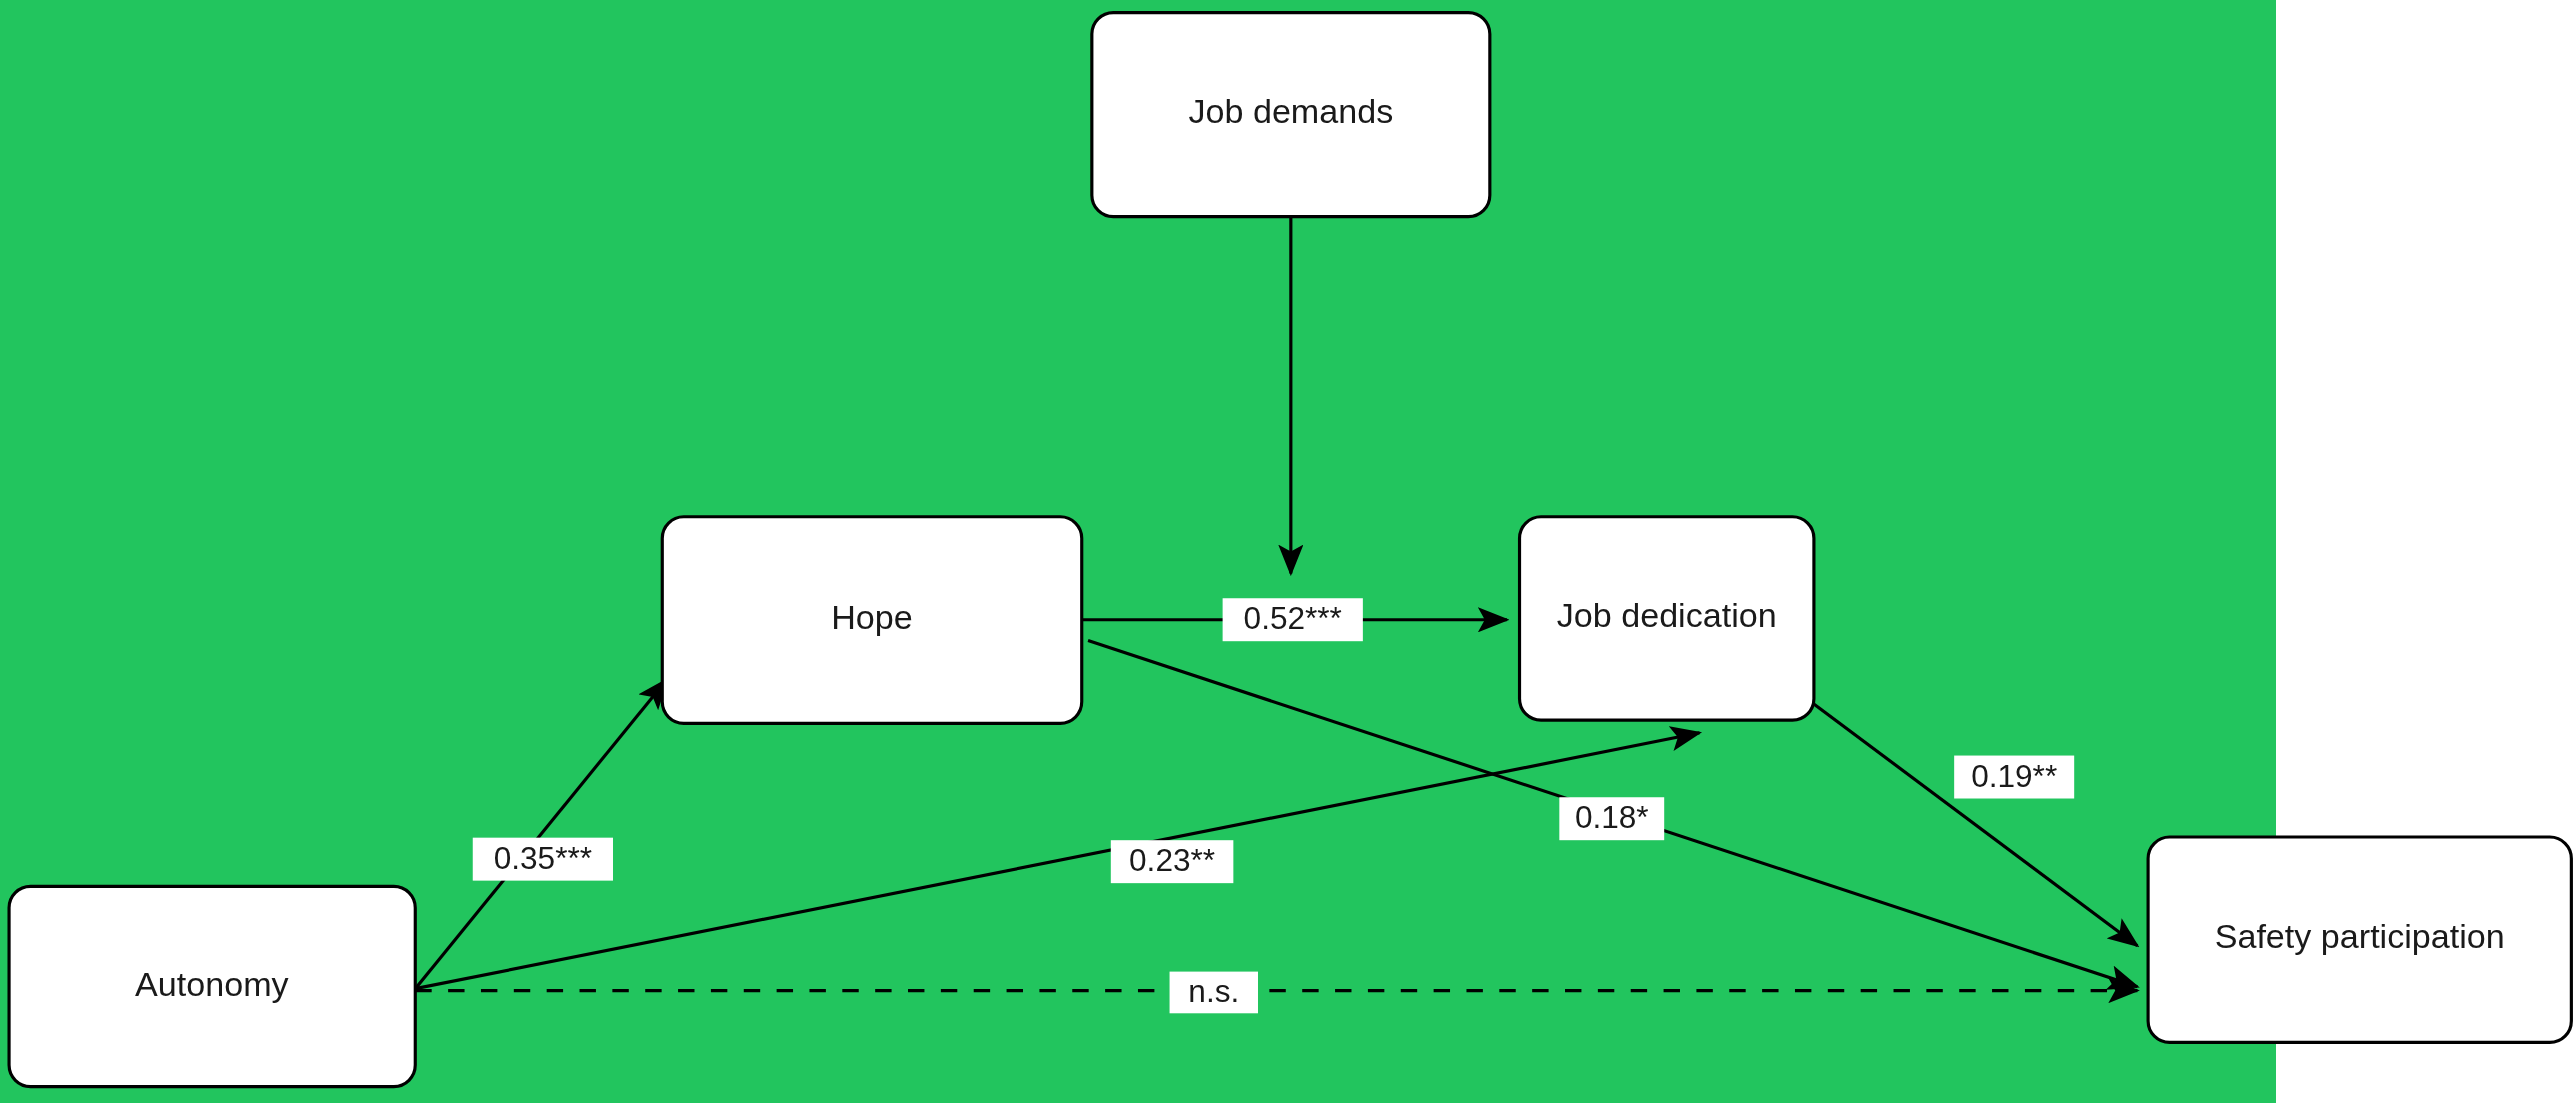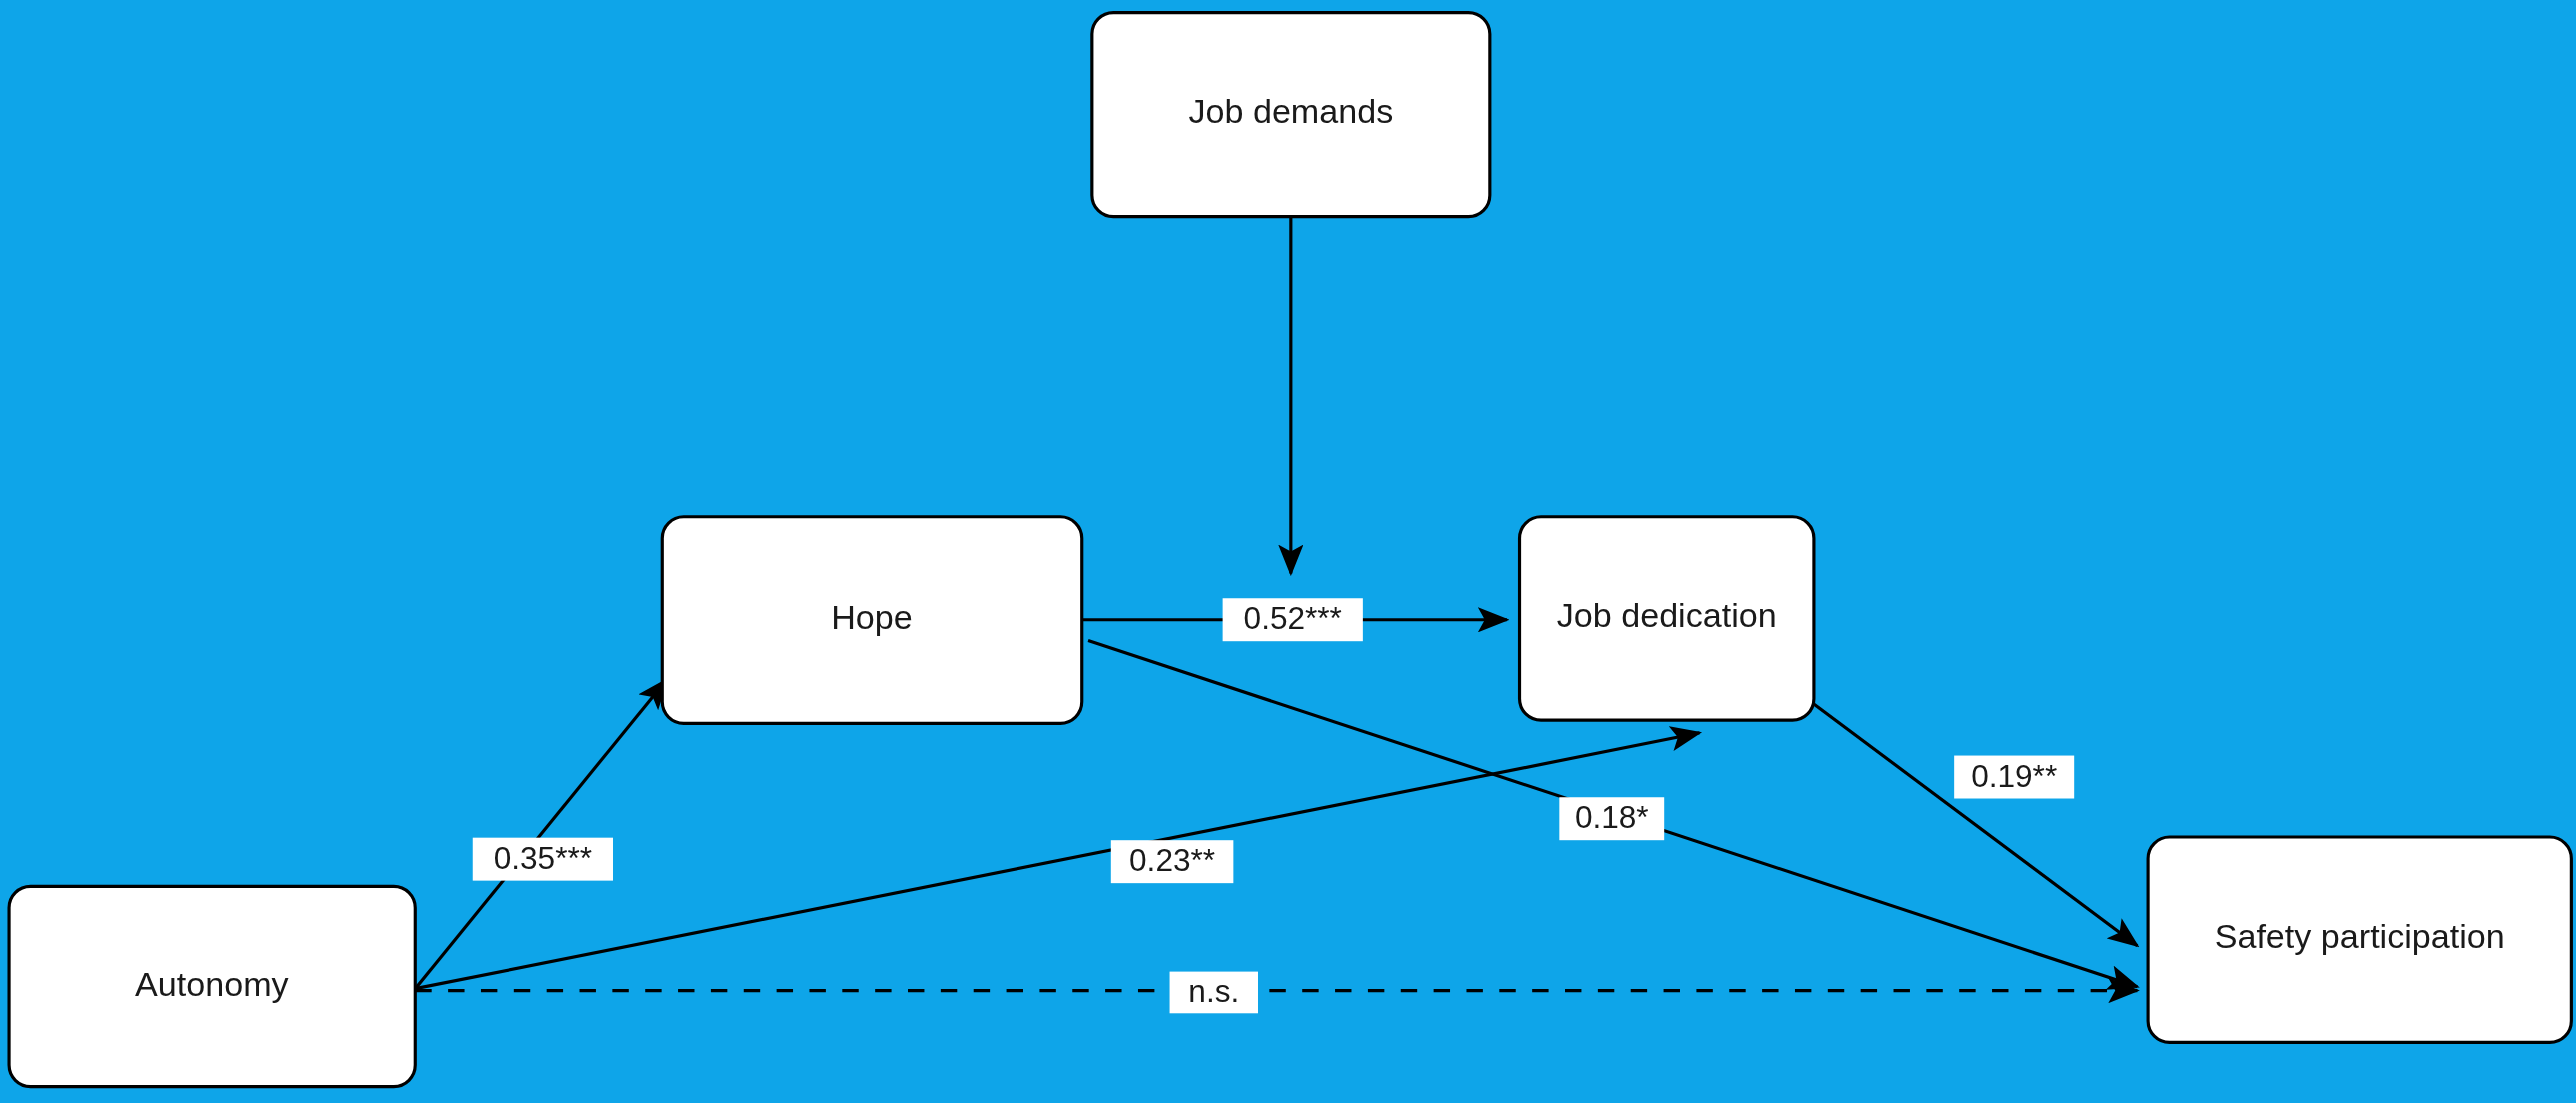--- a/index.html
+++ b/index.html
@@ -8,23 +8,23 @@
     background: #ffffff;
   }
   body {
     width: 2576px;
     height: 1103px;
     font-family: "Liberation Sans", sans-serif;
     overflow: hidden;
   }
   #diagram-root {
     position: relative;
-    width: 2576px;
+    width: 2276px;
     height: 1103px;
-    background: #0ea5e9;
+    background: #22c55e;
   }
   #diagram-svg {
     position: absolute;
     top: 0;
     left: 0;
     width: 2576px;
     height: 1103px;
   }
   .node-box {
     fill: #ffffff;

